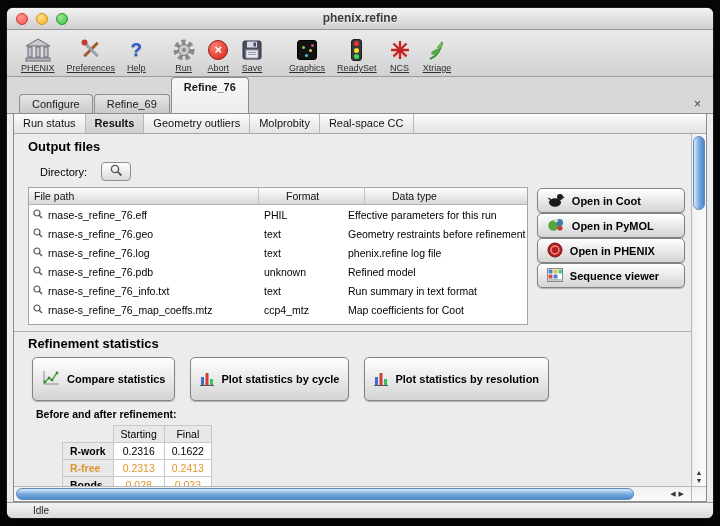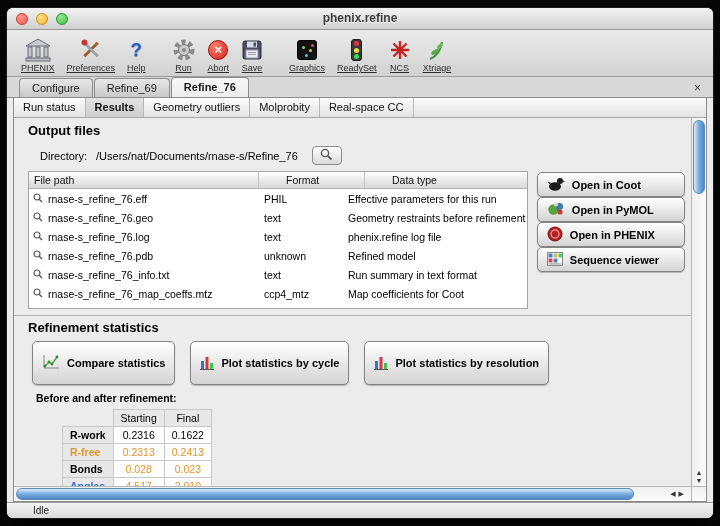--- a/index.html
+++ b/index.html
@@ -33,21 +33,21 @@
     box-shadow:7px 3px 0 #d3c84a,3px 8px 0 #4ac8d3,9px -2px 0 #d34a86;}
   .trafficlight-ic{width:11px;height:22px;background:#3a3a3a;border:1px solid #1d1d1d;border-radius:3px;
     display:flex;flex-direction:column;align-items:center;justify-content:space-evenly;}
   .trafficlight-ic span{width:5px;height:5px;border-radius:50%;display:block;}
   .tlr{background:#e33;}.tly{background:#ed3;}.tlg{background:#3d5;}
 
   
   .maintabs{flex:0 0 21px;background:#d8d8d8;border-bottom:1px solid #8d8d8d;display:flex;align-items:flex-end;padding:0 0 0 12px;position:relative;}
   .mtab{font-size:11px;line-height:14px;padding:2px 12px 2px;border:1px solid #8d8d8d;border-bottom:none;
     border-radius:4px 4px 0 0;background:linear-gradient(#e7e7e7,#c9c9c9);margin-right:1px;color:#1b1b1b;}
-  .mtab.active{background:linear-gradient(#f7f7f7,#ededed);font-weight:bold;padding-bottom:3px;}
+  .mtab.active{background:linear-gradient(#f7f7f7,#ededed);font-weight:bold;padding-bottom:19px;}
   .mtab-close{position:absolute;right:12px;bottom:3px;font-size:12px;line-height:12px;color:#444;}
 
   
   .content-frame{flex:1 1 auto;margin:0 6px;border:1px solid #8d8d8d;border-top:none;background:#ececec;
     display:flex;flex-direction:column;min-height:0;}
   .subtabs{flex:0 0 19px;display:flex;background:linear-gradient(#fcfcfc,#e3e3e3);border-bottom:1px solid #a9a9a9;}
   .subtab{font-size:11px;line-height:19px;padding:0 9px;border-right:1px solid #b8b8b8;color:#111;}
   .subtab.active{font-weight:bold;background:linear-gradient(#e3e3e3,#cecece);}
 
   .scrollwrap{flex:1;display:flex;min-height:0;}
@@ -233,21 +233,20 @@
       <div class="subtab">Real-space CC</div>
     </div>
 
     <div class="scrollwrap">
       <div class="main-content">
 
         <div class="section-heading">Output files</div>
 
         <div class="dir-row">
           <span>Directory:</span>
-          <span>/Users/nat/Documents/rnase-s/Refine_76</span>
           <button class="search-btn">
             <span>
               <svg width="13" height="13" viewBox="0 0 13 13">
                   <circle cx="5" cy="5" r="3.6" fill="none" stroke="#555" stroke-width="1.4"></circle>
                   <line x1="7.8" y1="7.8" x2="11.5" y2="11.5" stroke="#555" stroke-width="1.8"></line>
                 </svg>
             </span>
           </button>
         </div>
 

